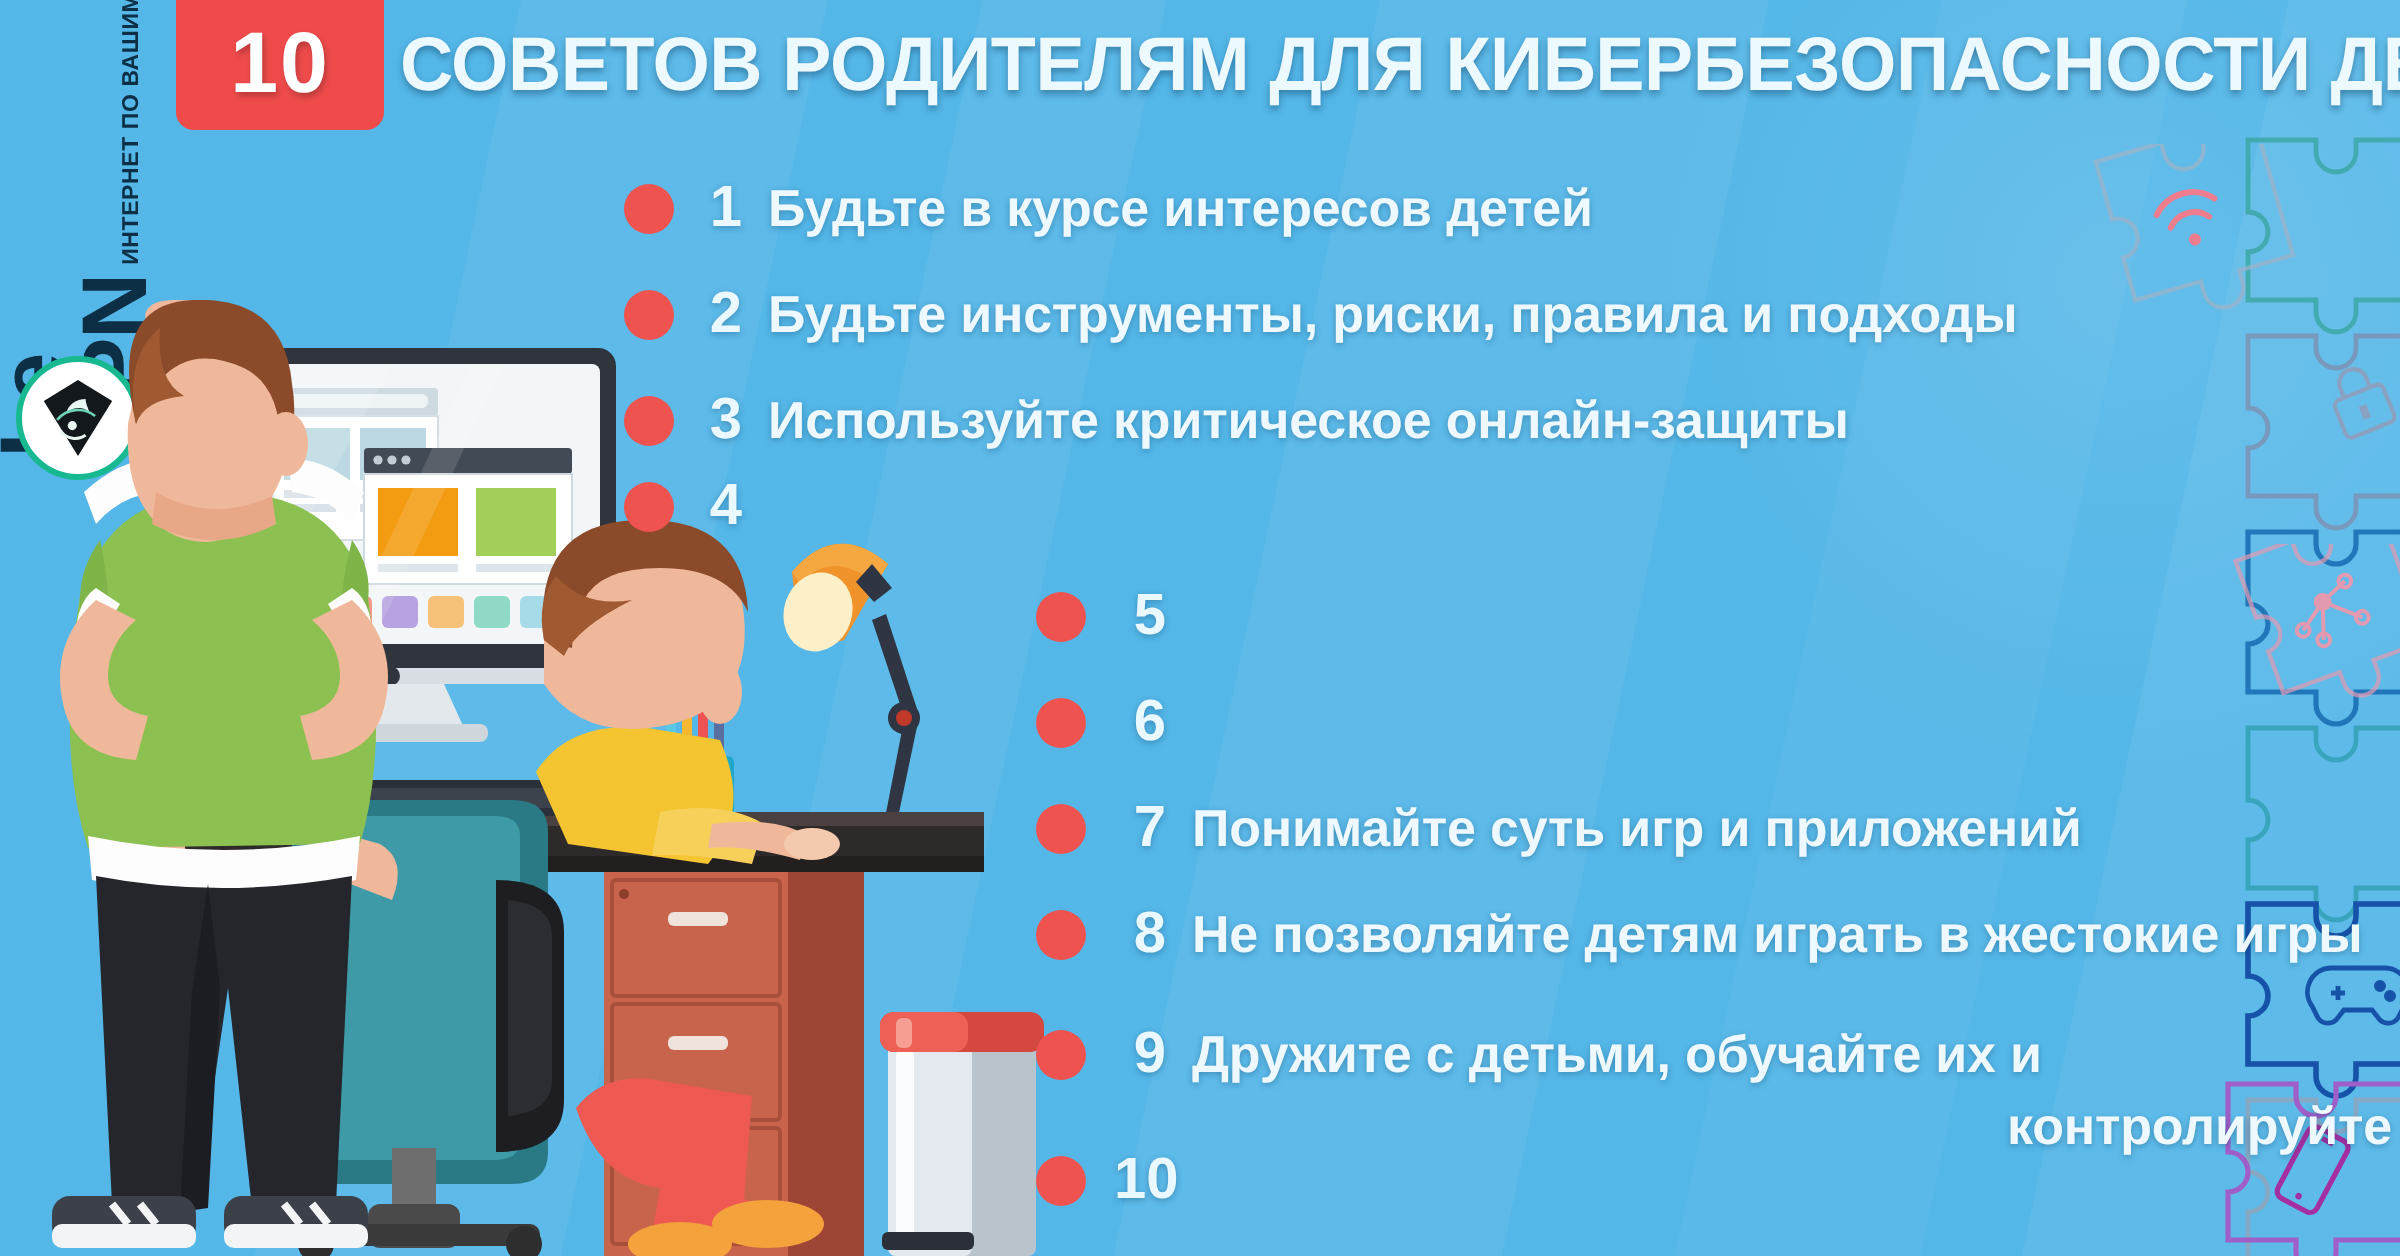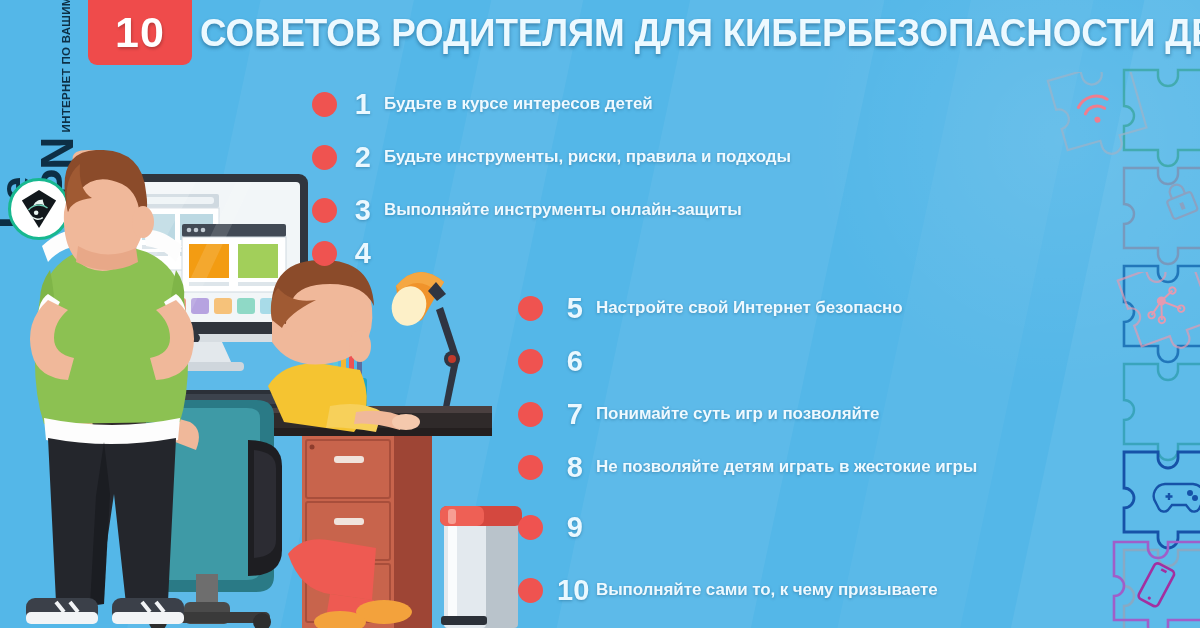--- a/index.html
+++ b/index.html
@@ -58,21 +58,21 @@
     text-shadow:0 2px 4px rgba(10,60,95,.45);
   }
 
   
   .tip{position:absolute;display:flex;align-items:flex-start;}
   .tip .dot{width:25px;height:25px;border-radius:50%;background:#ef5350;
             flex:0 0 25px;margin-top:6px;}
   .tip .idx{color:#eaf8ff;font-weight:bold;font-size:29px;line-height:36px;
             text-align:right;margin-left:14px;flex:0 0 auto;
             text-shadow:0 1px 3px rgba(10,60,95,.35);}
-  .tip .txt{color:#eef9ff;font-weight:bold;font-size:17px;line-height:36px;
+  .tip .txt{color:#eef9ff;font-weight:bold;font-size:26px;line-height:36px;
             margin-left:13px;white-space:nowrap;letter-spacing:-.1px;
             text-shadow:0 1px 3px rgba(10,60,95,.35);}
   .tip .txt .wrap2{display:block;text-align:right;}
 
   .grp-a .idx{width:20px;}
   .grp-b .idx{width:26px;}
 
   
   .puzzles{position:absolute;right:0;top:0;width:120px;height:628px;}
   .pz-float{position:absolute;}
@@ -383,49 +383,51 @@
     <div class="txt">Будьте в курсе интересов детей</div>
   </div>
   <div class="tip grp-a" style="left:312px;top:139px;">
     <div class="dot"></div>
     <div class="idx">2</div>
     <div class="txt">Будьте инструменты, риски, правила и подходы</div>
   </div>
   <div class="tip grp-a" style="left:312px;top:192px;">
     <div class="dot"></div>
     <div class="idx">3</div>
-    <div class="txt">Выполняйте инструменты онлайн-защиты</div>
+    <div class="txt">Используйте критическое онлайн-защиты</div>
   </div>
   <div class="tip grp-a" style="left:312px;top:235px;">
     <div class="dot"></div>
     <div class="idx">4</div>
   </div>
 
   <div class="tip grp-b" style="left:518px;top:290px;">
     <div class="dot"></div>
     <div class="idx">5</div>
-    <div class="txt">Настройте свой Интернет безопасно</div>
   </div>
   <div class="tip grp-b" style="left:518px;top:343px;">
     <div class="dot"></div>
     <div class="idx">6</div>
   </div>
   <div class="tip grp-b" style="left:518px;top:396px;">
     <div class="dot"></div>
     <div class="idx">7</div>
-    <div class="txt">Понимайте суть игр и позволяйте</div>
+    <div class="txt">Понимайте суть игр и приложений</div>
   </div>
   <div class="tip grp-b" style="left:518px;top:449px;">
     <div class="dot"></div>
     <div class="idx">8</div>
     <div class="txt">Не позволяйте детям играть в жестокие игры</div>
   </div>
   <div class="tip grp-b" style="left:518px;top:509px;">
     <div class="dot"></div>
     <div class="idx">9</div>
+    <div class="txt" style="width:600px;white-space:normal;">
+      <span>Дружите с детьми, обучайте их и</span>
+      <span class="wrap2">контролируйте</span>
+    </div>
   </div>
   <div class="tip grp-b" style="left:518px;top:572px;">
     <div class="dot"></div>
     <div class="idx">10</div>
-    <div class="txt">Выполняйте сами то, к чему призываете</div>
   </div>
 
 </div>
 
 </body></html>

